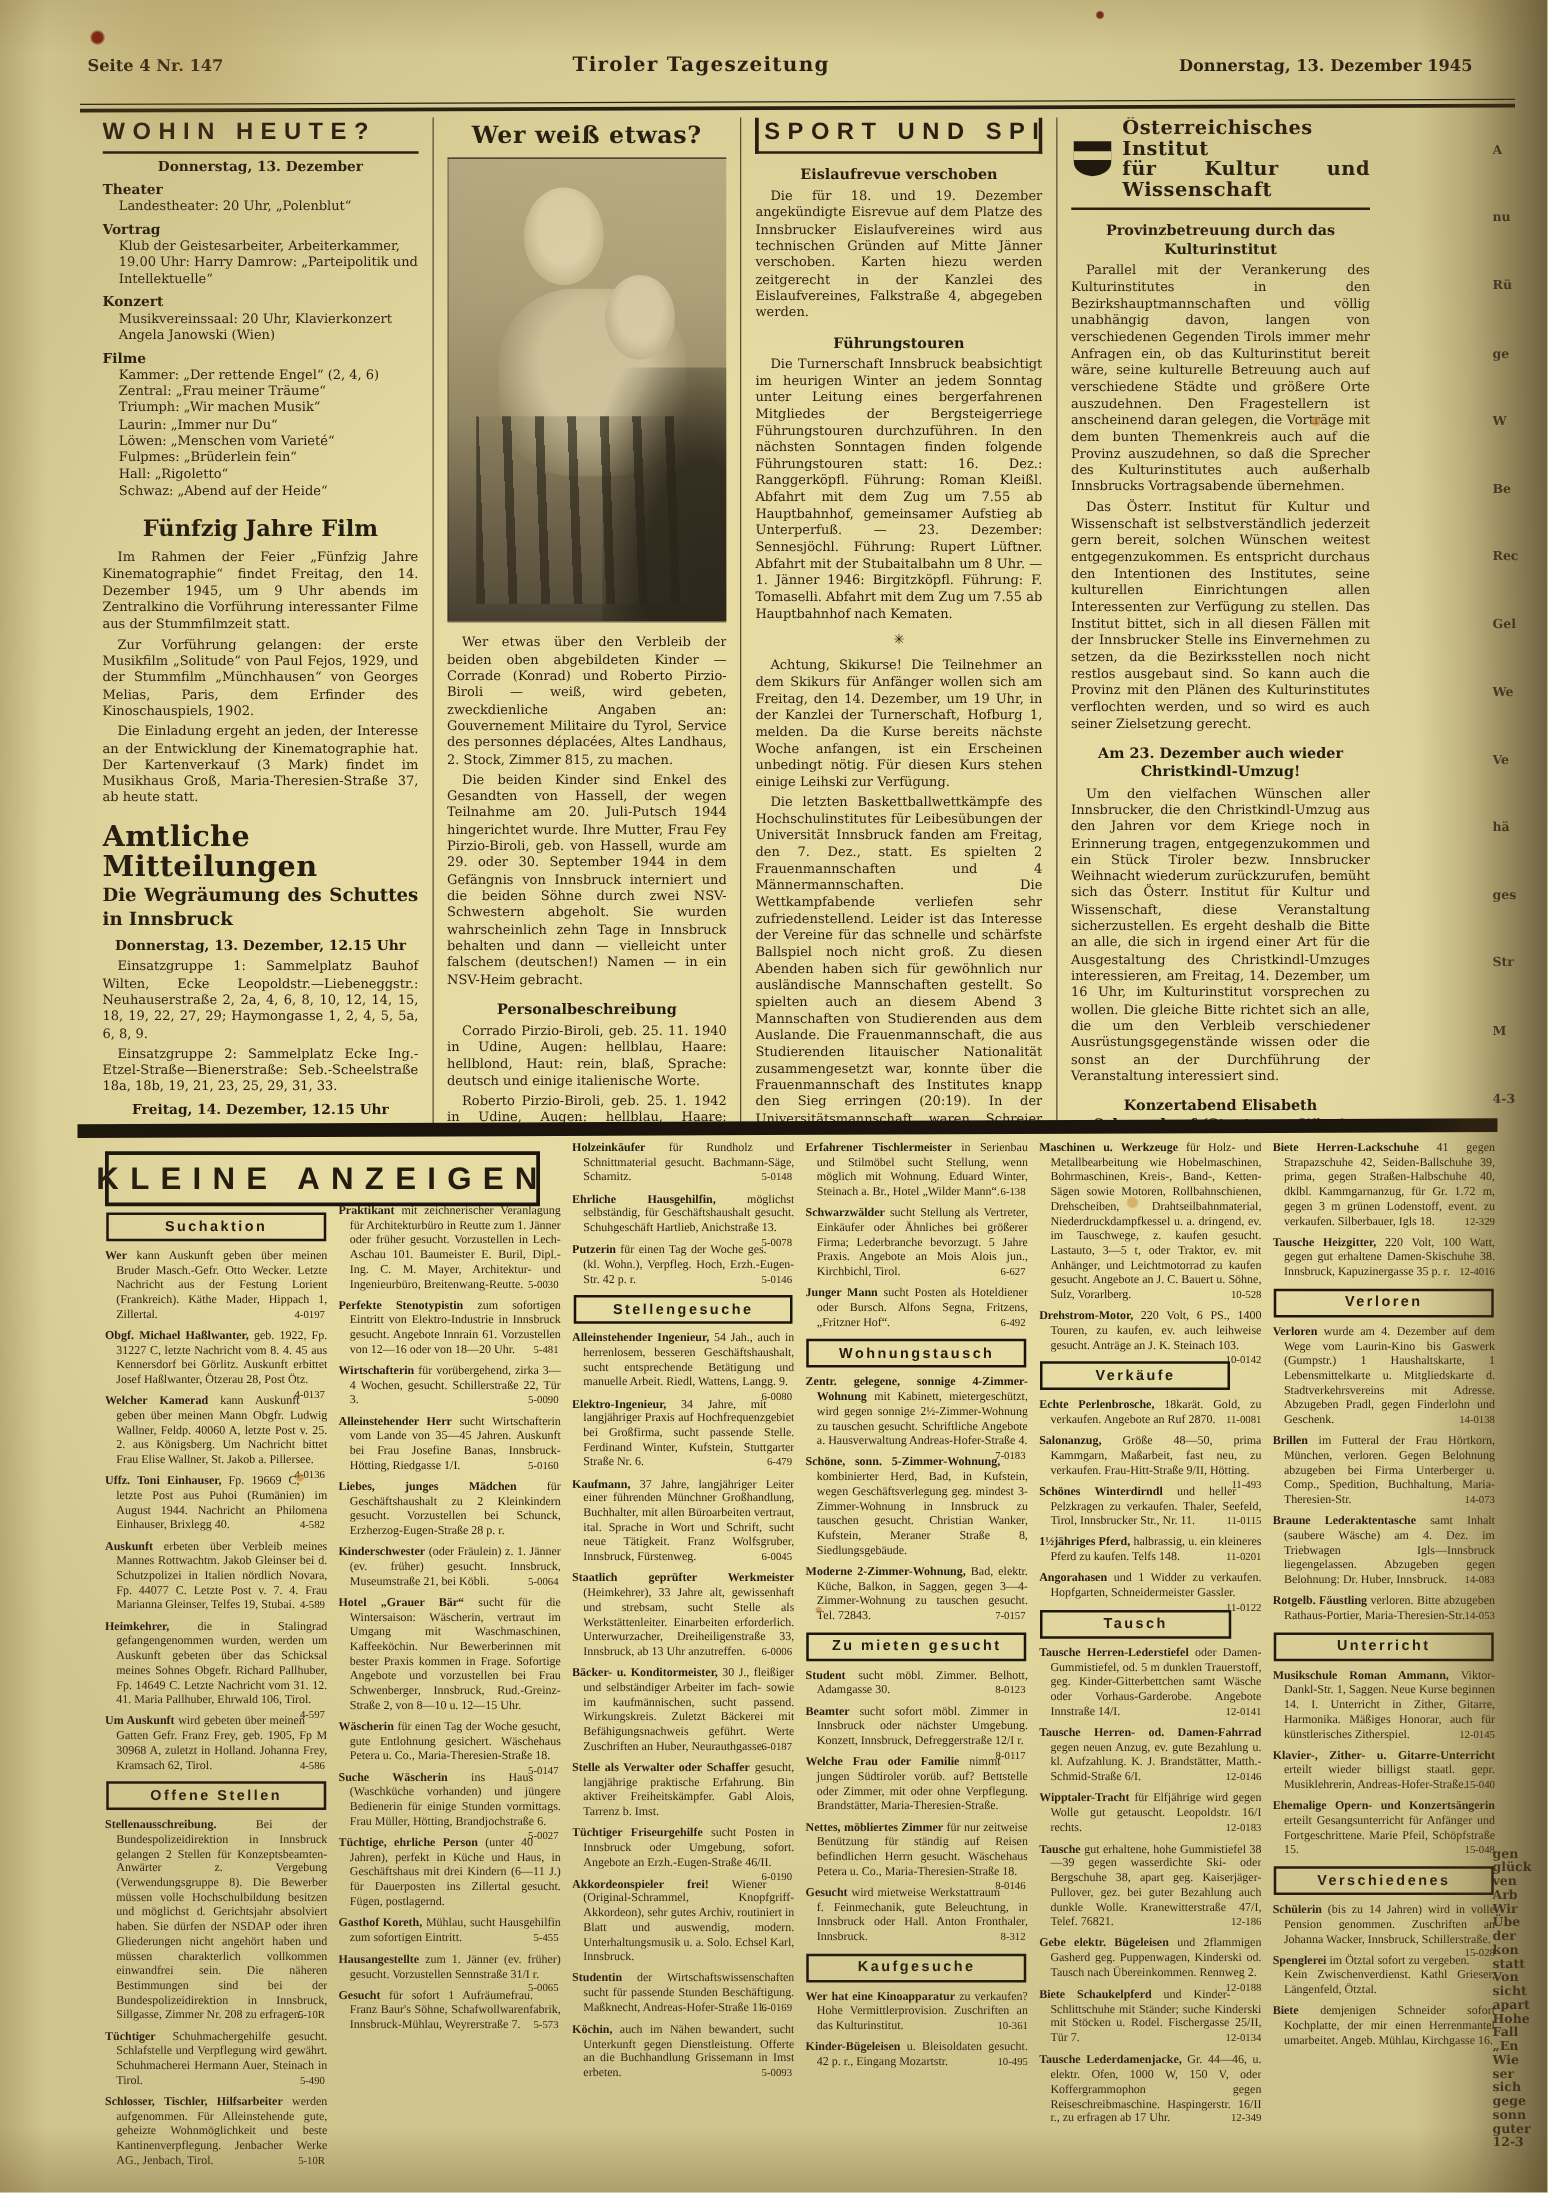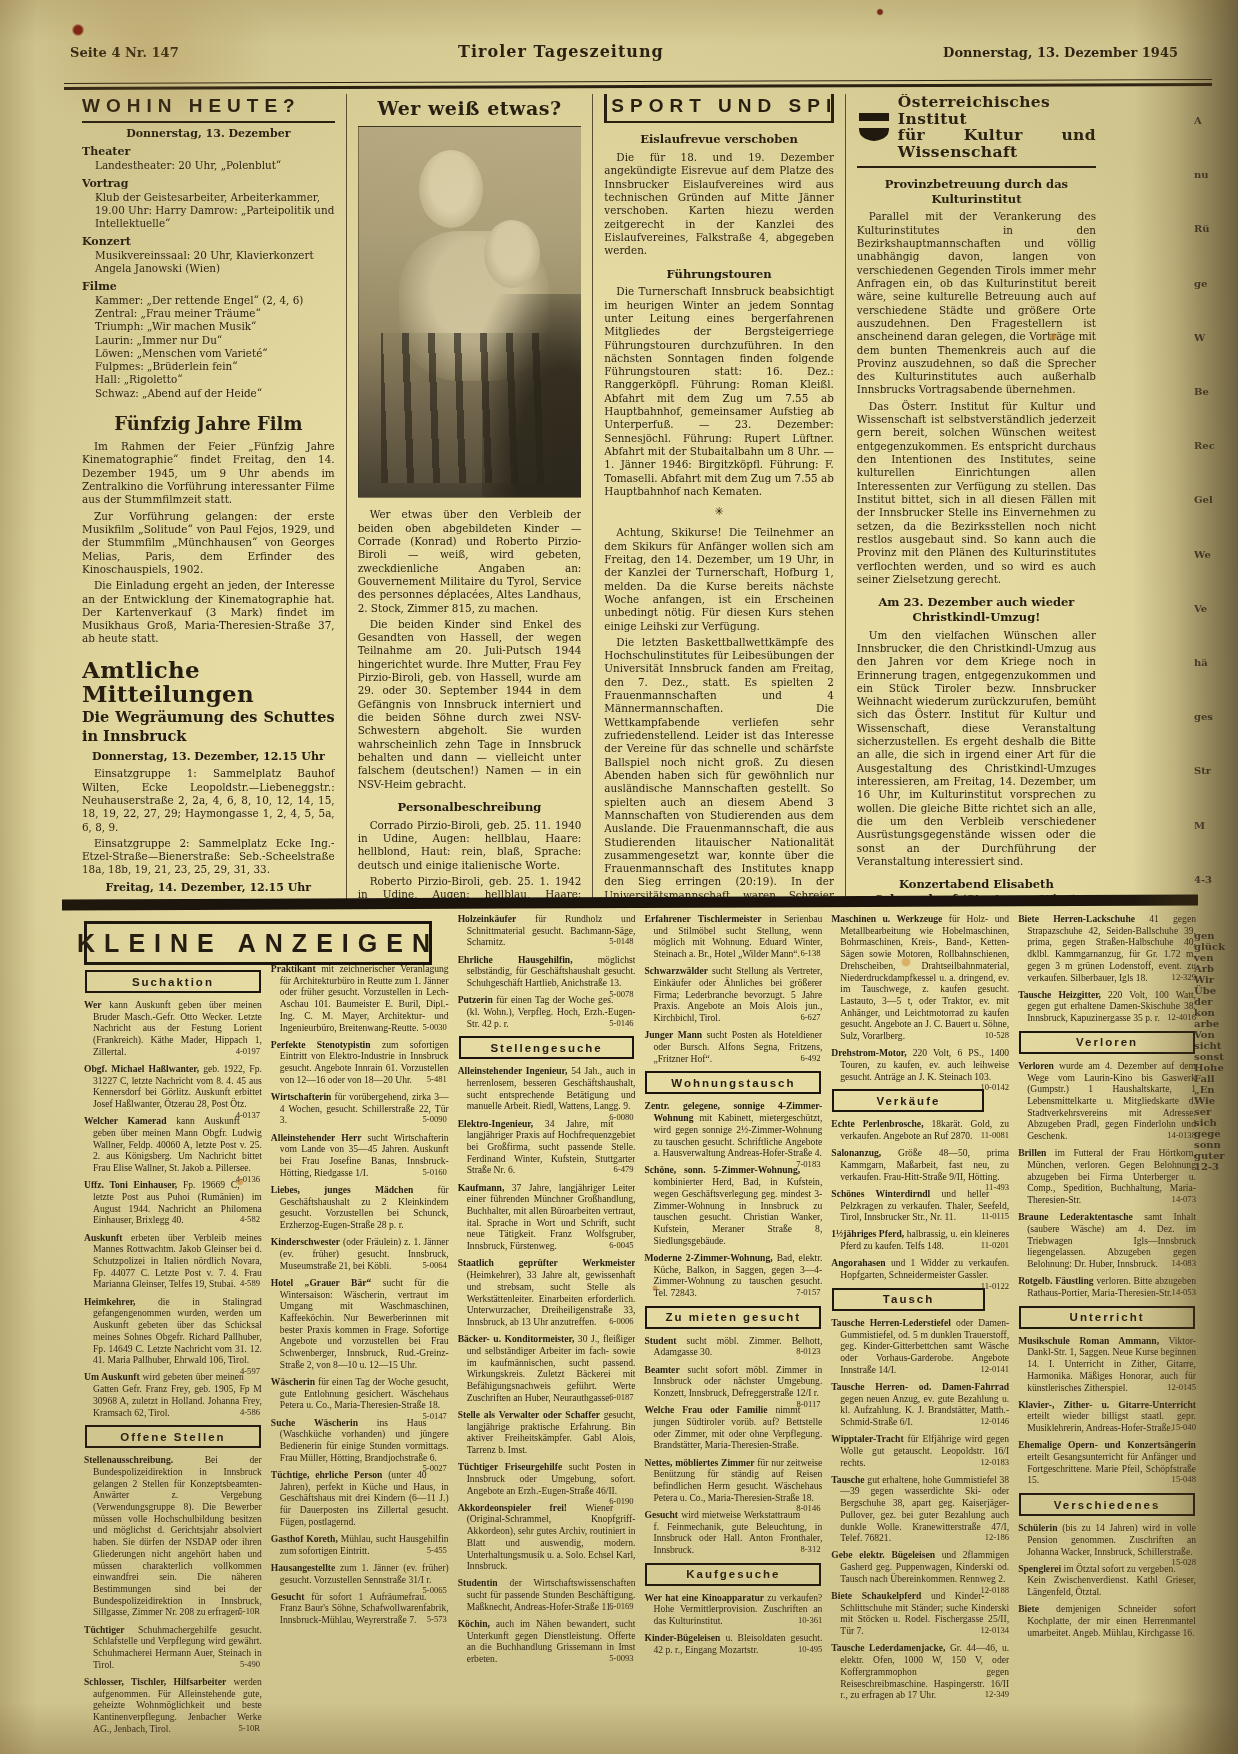--- a/index.html
+++ b/index.html
@@ -64,21 +64,21 @@
     font-family:"Liberation Sans",sans-serif;font-weight:900;font-size:25px;letter-spacing:9px;z-index:3;white-space:nowrap}
   .classifieds{position:absolute;top:913px;left:84px;width:1112px;height:834px;display:flex;gap:9px;z-index:2}
   .cls-col{flex:1 1 0;overflow:hidden;font-family:"Liberation Serif",serif;font-size:9.6px;line-height:1.22;text-align:justify}
   .cls-col.pad{padding-top:50px}
   .sec-box{border:2px solid #1a140c;text-align:center;font-family:"Liberation Sans",sans-serif;font-weight:bold;font-size:11.5px;letter-spacing:2px;padding:2.5px 0;margin:7px 1px 6px;white-space:nowrap;overflow:hidden}
   .ad{margin:0 0 5.5px;padding-left:9px;text-indent:-9px}
   .ad .ref{float:right;font-size:8.6px;padding-left:5px}
   
   .frag-strip{position:absolute;right:4px;top:0;width:40px;height:1754px;z-index:6;pointer-events:none;color:#241c10;font-size:10px;font-weight:bold;opacity:.75;overflow:hidden}
   .frag-upper{position:absolute;top:115px;left:0;width:100%;height:770px;display:flex;flex-direction:column;justify-content:space-between}
-  .frag-lower{position:absolute;top:930px;left:0;width:100%;height:790px;display:flex;flex-direction:column;justify-content:flex-start}
+  .frag-lower{position:absolute;top:930px;left:0;width:100%;height:790px;display:flex;flex-direction:column;justify-content:flex-end}
   .frag-line{white-space:nowrap}
 </style>
 </head>
 <body>
 
 <div class="masthead">
   <span class="mast-page">Seite 4  Nr. 147</span>
   <span class="mast-title">Tiroler Tageszeitung</span>
   <span class="mast-date">Donnerstag, 13. Dezember 1945</span>
 </div>
@@ -862,24 +862,24 @@
   <div class="frag-lower">
 
   <div class="frag-line">gen</div>
       <div class="frag-line">glück</div>
       <div class="frag-line">ven</div>
       <div class="frag-line">Arb</div>
       <div class="frag-line">Wir</div>
       <div class="frag-line">Übe</div>
       <div class="frag-line">der</div>
       <div class="frag-line">kon</div>
-      <div class="frag-line">arbe</div>
+      <div class="frag-line">statt</div>
       <div class="frag-line">Von</div>
       <div class="frag-line">sicht</div>
-      <div class="frag-line">sonst</div>
+      <div class="frag-line">apart</div>
       <div class="frag-line">Hohe</div>
       <div class="frag-line">Fall</div>
       <div class="frag-line">„En</div>
       <div class="frag-line">Wie</div>
       <div class="frag-line">ser</div>
       <div class="frag-line">sich</div>
       <div class="frag-line">gege</div>
       <div class="frag-line">sonn</div>
       <div class="frag-line">guter</div>
       <div class="frag-line">12-3</div>

